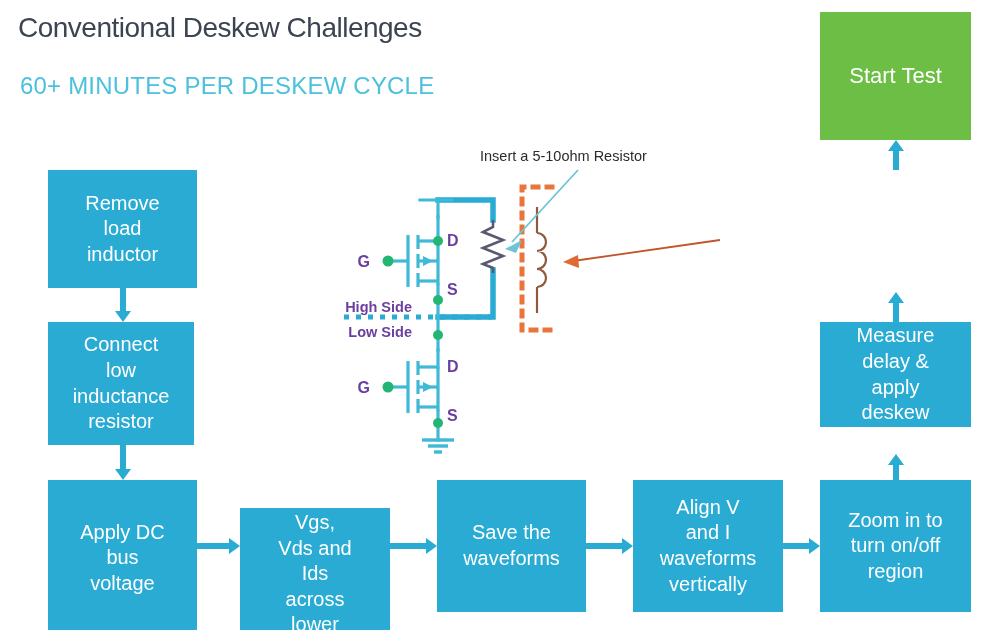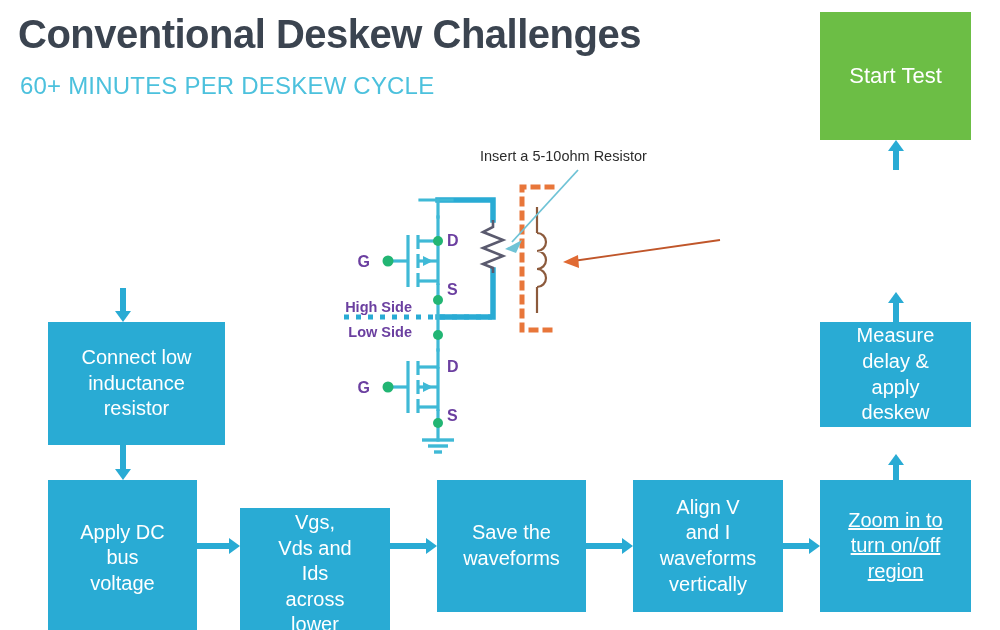--- a/index.html
+++ b/index.html
@@ -7,21 +7,21 @@
     width: 1000px; height: 630px;
     background: #ffffff;
     font-family: "Liberation Sans", sans-serif;
     overflow: hidden;
   }
   #root { position: relative; width: 1000px; height: 630px; }
 
   
   .page-title {
     position: absolute; left: 18px; top: 12px;
-    font-size: 40px; font-weight: bold;
+    font-size: 28px; font-weight: normal;
     color: #3b4450; letter-spacing: -0.5px;
     white-space: nowrap;
   }
   .page-subtitle {
     position: absolute; left: 20px; top: 72px;
     font-size: 24px; font-weight: normal;
     color: #4cc1dd; letter-spacing: 0.2px;
     white-space: nowrap;
   }
 
@@ -78,22 +78,24 @@
   }
 </style>
 </head>
 <body>
 
 <div id="root">
 
   <div class="page-title">Conventional Deskew Challenges</div>
   <div class="page-subtitle">60+ MINUTES PER DESKEW CYCLE</div>
 
-
-  <div class="flow-box box-blue" style="left:48px; top:322px; width:177px; height:123px;">Connect low
+  <div class="flow-box box-blue" style="left:48px; top:170px; width:149px; height:118px;">Remove load
+inductor</div>
+
+  <div class="flow-box box-blue" style="left:48px; top:322px; width:146px; height:123px;">Connect low
 inductance
 resistor</div>
 
   <div class="flow-box box-blue" style="left:48px; top:480px; width:149px; height:156px;">Apply DC bus
 voltage</div>
 
   <div class="arrow arrow-down" style="left:120px; top:288px; width:6px; height:34px;">
     <div class="shaft" style="height:23px;"></div>
     <div class="head" style="top:23px;"></div>
   </div>
@@ -107,21 +109,21 @@
 across lower
 device</div>
 
   <div class="flow-box box-blue" style="left:437px; top:480px; width:149px; height:132px;">Save the
 waveforms</div>
 
   <div class="flow-box box-blue" style="left:633px; top:480px; width:150px; height:132px;">Align V and I
 waveforms
 vertically</div>
 
-  <div class="flow-box box-blue" style="left:820px; top:480px; width:151px; height:132px;text-decoration:underline;">Zoom in to
+  <div class="flow-box box-blue" style="left:820px; top:480px; width:151px; height:132px;">Zoom in to
 turn on/off
 region</div>
 
   <div class="arrow arrow-right" style="left:197px; top:543px; width:43px; height:6px;">
     <div class="shaft" style="width:32px;"></div>
     <div class="head" style="left:32px;"></div>
   </div>
   <div class="arrow arrow-right" style="left:390px; top:543px; width:47px; height:6px;">
     <div class="shaft" style="width:36px;"></div>
     <div class="head" style="left:36px;"></div>

